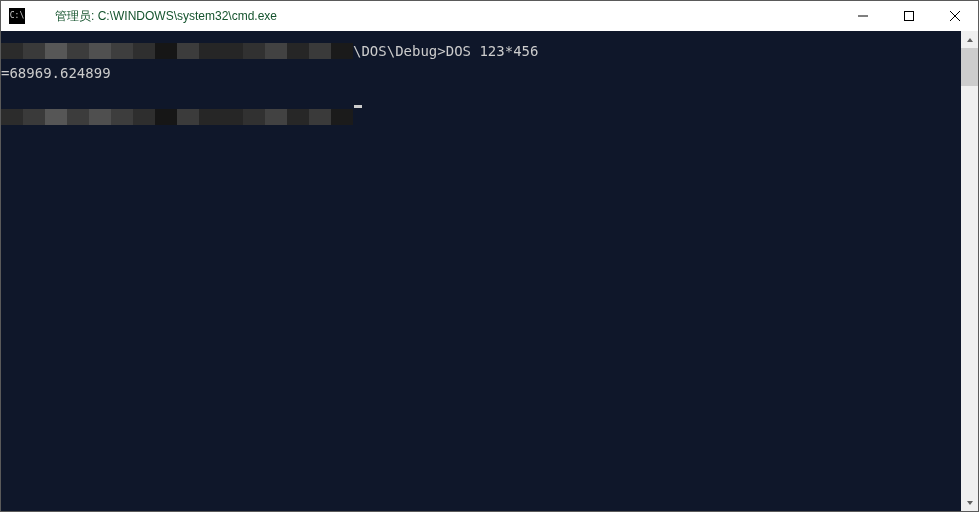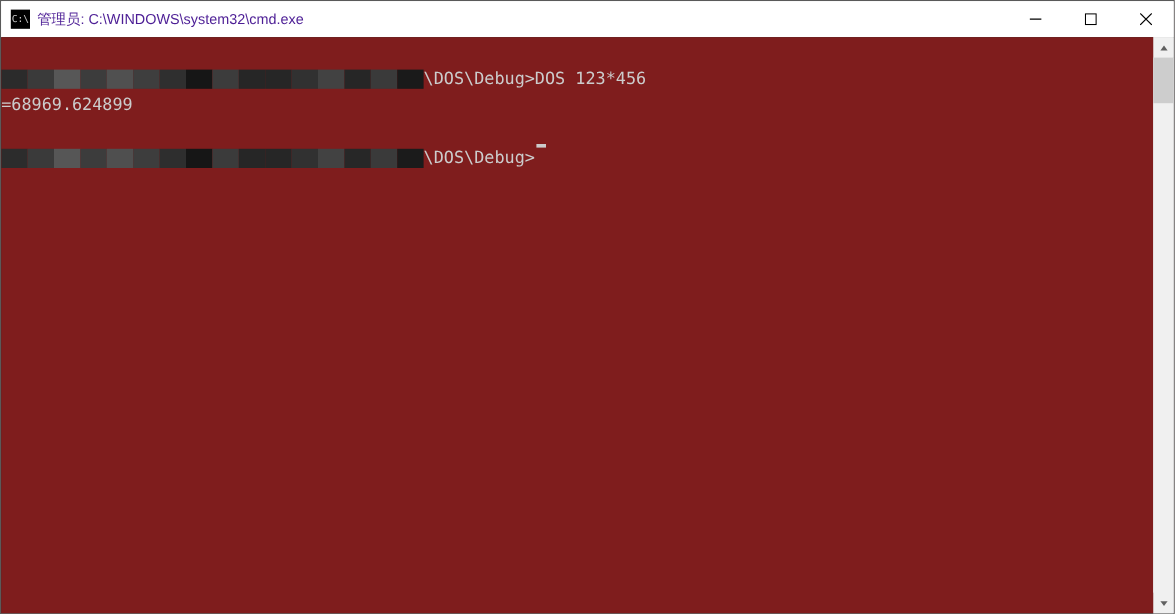--- a/index.html
+++ b/index.html
@@ -21,43 +21,44 @@
     width: 16px; height: 16px;
     background: #000;
     margin-right: 6px;
     display:flex;align-items:center;justify-content:center;
   }
   .titlebar-icon-inner {
     font-size:8px;color:#ccc;font-family:monospace;line-height:1;
   }
   .titlebar-text {
     font-size: 12px;
-    color: #4c1d95;
+    color: #14532d;
     flex: 0 0 auto;
+    margin-left: 24px;
   }
   .titlebar-spacer { flex: 1 1 auto; }
   .winbtn {
     width: 46px; height: 30px;
     display:flex;align-items:center;justify-content:center;
     font-size: 10px;
     color:#000;
   }
   .winbtn svg { width:10px; height:10px; }
   .client {
     flex:1 1 auto; display:flex;
     background:#0c0c0c;
   }
   .console {
     flex:1 1 auto;
-    background:#7f1d1d;
+    background:#0f172a;
     color:#cccccc;
     font-family: Consolas, "NSimSun", "SimSun", monospace;
     font-size: 14px;
     line-height: 22px;
-    padding: 24px 0 0 0;
+    padding: 9px 0 0 0;
     position: relative;
     overflow:hidden;
   }
   .line { white-space: pre; display:flex; align-items:flex-start; }
   .line .mosaic {
     display:inline-block; height:16px; margin-top:3px;
   }
   .mosaic-sq { display:inline-block; width:22px; height:16px; }
   .tail { color:#cccccc; }
   .cursor {
@@ -115,21 +116,20 @@
       <div class="line">
         <span class="mosaic" id="mosaic1"><span class="mosaic-sq" style="background: rgb(43, 43, 43);"></span><span class="mosaic-sq" style="background: rgb(58, 58, 58);"></span><span class="mosaic-sq" style="background: rgb(87, 87, 87);"></span><span class="mosaic-sq" style="background: rgb(60, 60, 60);"></span><span class="mosaic-sq" style="background: rgb(80, 80, 80);"></span><span class="mosaic-sq" style="background: rgb(62, 62, 62);"></span><span class="mosaic-sq" style="background: rgb(47, 47, 47);"></span><span class="mosaic-sq" style="background: rgb(22, 22, 22);"></span><span class="mosaic-sq" style="background: rgb(60, 60, 60);"></span><span class="mosaic-sq" style="background: rgb(38, 38, 38);"></span><span class="mosaic-sq" style="background: rgb(38, 38, 38);"></span><span class="mosaic-sq" style="background: rgb(49, 49, 49);"></span><span class="mosaic-sq" style="background: rgb(66, 66, 66);"></span><span class="mosaic-sq" style="background: rgb(38, 38, 38);"></span><span class="mosaic-sq" style="background: rgb(58, 58, 58);"></span><span class="mosaic-sq" style="background: rgb(26, 26, 26);"></span></span>
         <span class="tail">\DOS\Debug&gt;DOS 123*456</span>
       </div>
       <div class="line">
         <span class="tail">=68969.624899</span>
       </div>
       <div class="blank"></div>
       <div class="line">
         <span class="mosaic" id="mosaic2"><span class="mosaic-sq" style="background: rgb(44, 44, 44);"></span><span class="mosaic-sq" style="background: rgb(58, 58, 58);"></span><span class="mosaic-sq" style="background: rgb(86, 86, 86);"></span><span class="mosaic-sq" style="background: rgb(60, 60, 60);"></span><span class="mosaic-sq" style="background: rgb(79, 79, 79);"></span><span class="mosaic-sq" style="background: rgb(61, 61, 61);"></span><span class="mosaic-sq" style="background: rgb(46, 46, 46);"></span><span class="mosaic-sq" style="background: rgb(22, 22, 22);"></span><span class="mosaic-sq" style="background: rgb(59, 59, 59);"></span><span class="mosaic-sq" style="background: rgb(38, 38, 38);"></span><span class="mosaic-sq" style="background: rgb(38, 38, 38);"></span><span class="mosaic-sq" style="background: rgb(49, 49, 49);"></span><span class="mosaic-sq" style="background: rgb(66, 66, 66);"></span><span class="mosaic-sq" style="background: rgb(39, 39, 39);"></span><span class="mosaic-sq" style="background: rgb(58, 58, 58);"></span><span class="mosaic-sq" style="background: rgb(27, 27, 27);"></span></span>
-        <span class="tail">\DOS\Debug&gt;</span>
         <span class="cursor"></span>
       </div>
     </div>
 
     <div class="scrollbar">
       <div class="sb-btn">
         <svg viewBox="0 0 8 8">
             <polygon points="4,2 7,6 1,6" fill="#606060"></polygon>
           </svg>
       </div>

